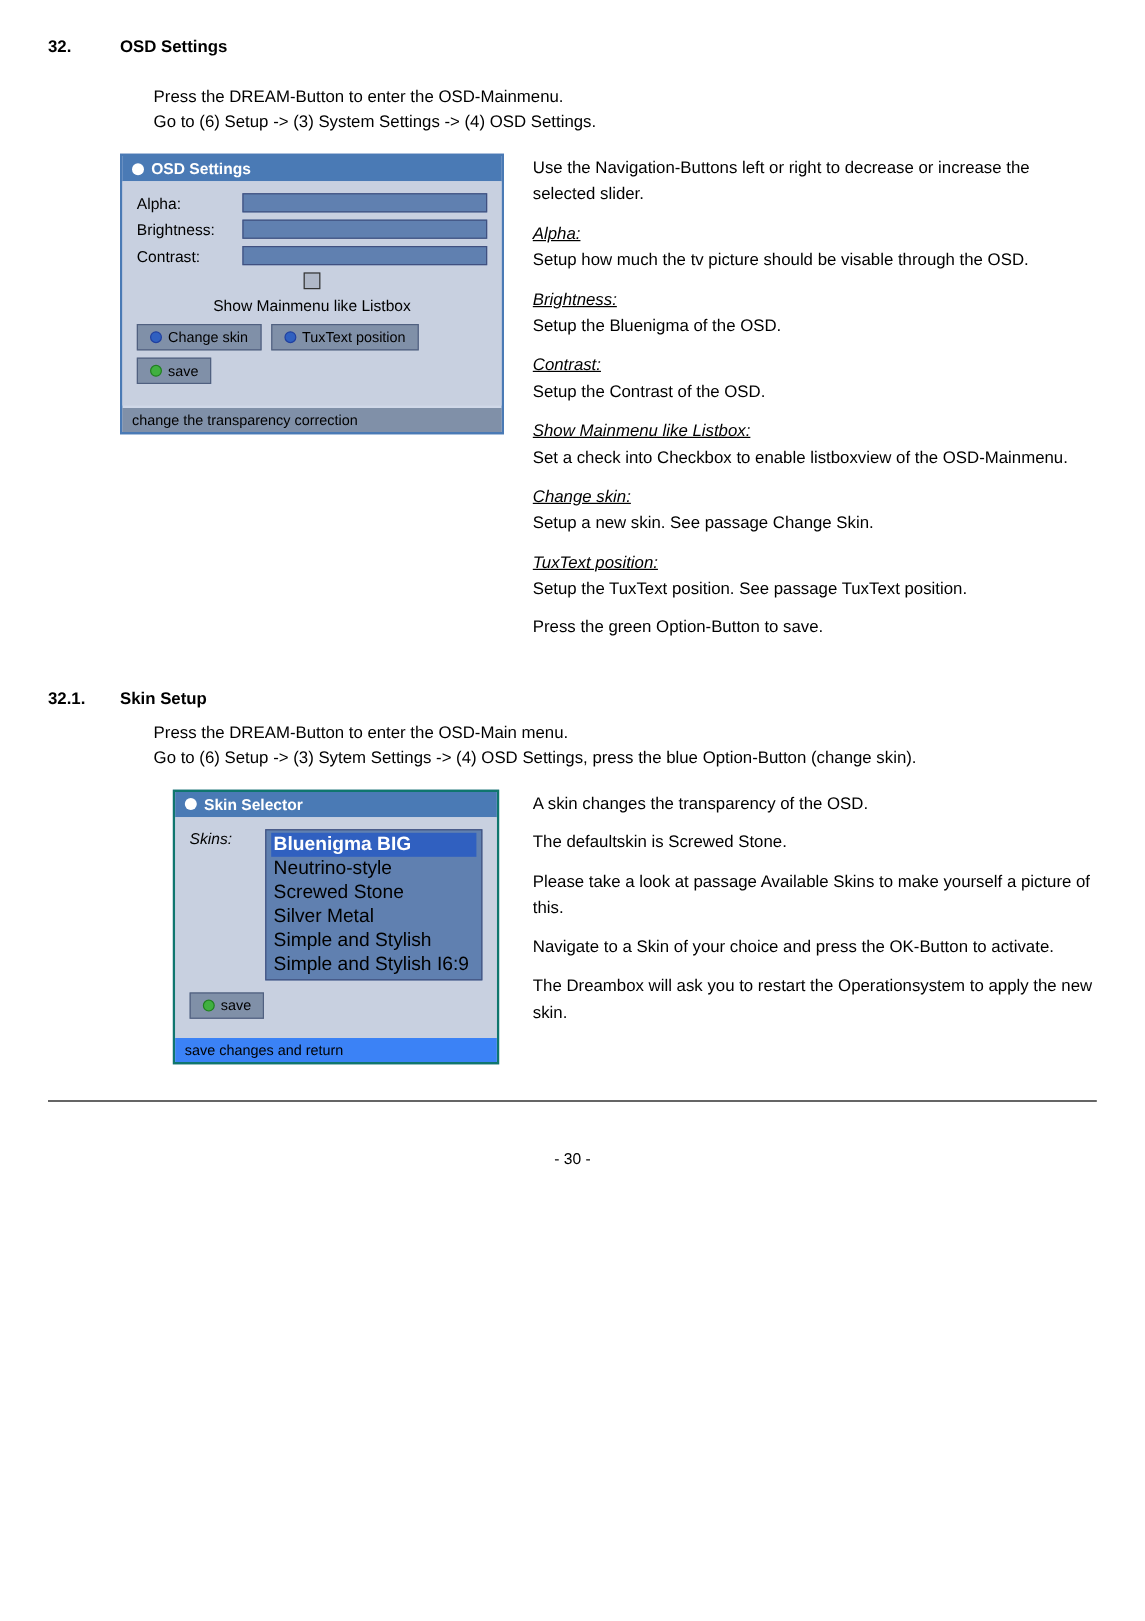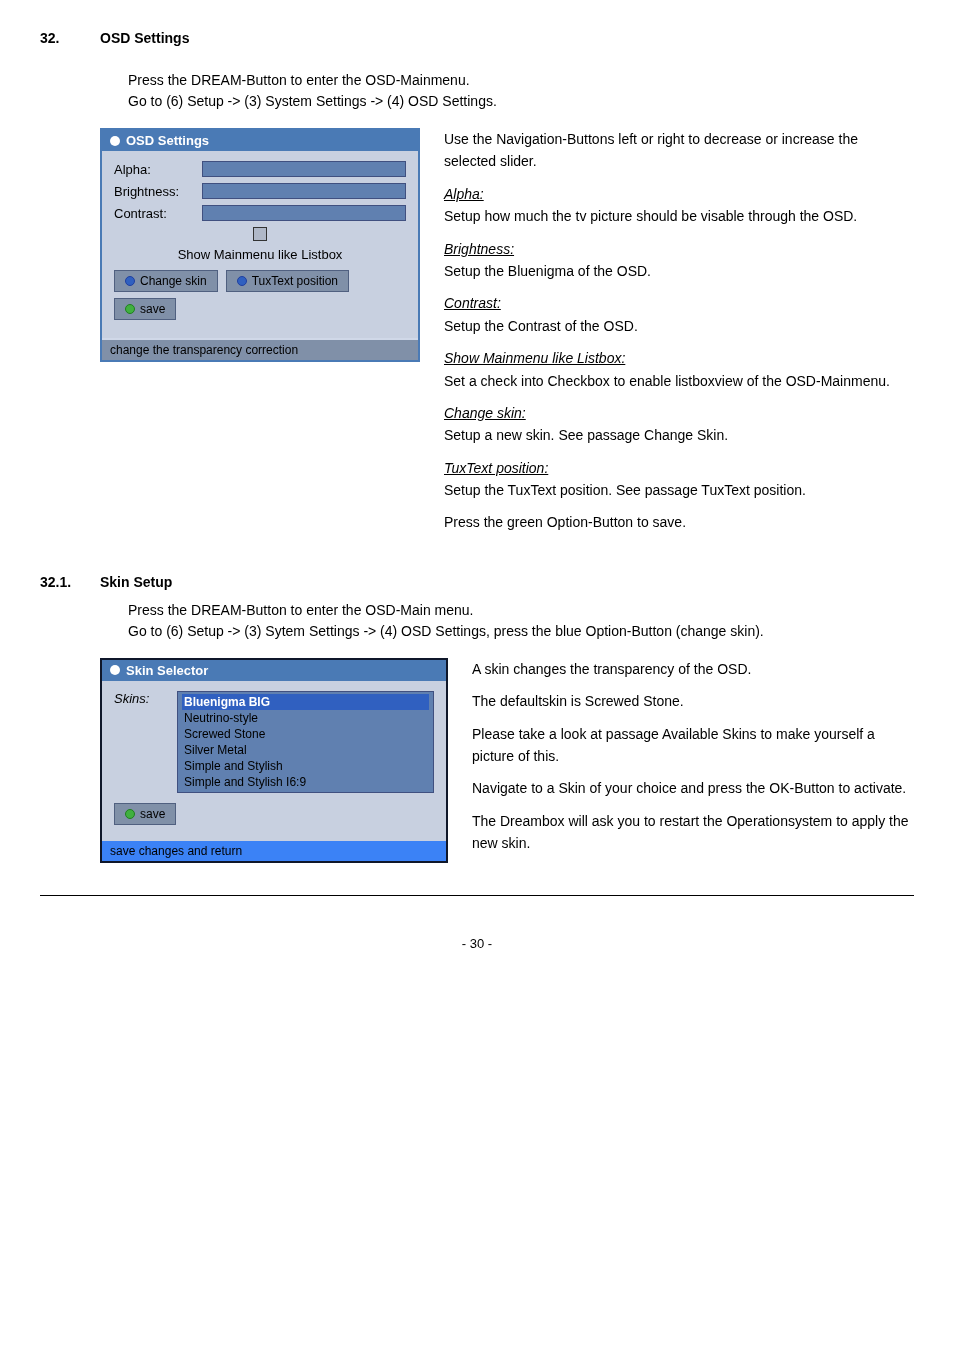--- a/index.html
+++ b/index.html
@@ -161,23 +161,24 @@
     .right-col p {
       margin-bottom: 10px;
     }
     .right-col .term {
       text-decoration: underline;
       font-style: italic;
     }
 
     
     .skin-box {
-      border: 2px solid #0f172a;
+      border: 2px solid #0f766e;
       background: #d0d8e8;
-      width: 348px;
+      width: 272px;
+      margin-left: 44px;
     }
     .skin-box-title {
       background: #4a7ab5;
       color: #ffffff;
       font-size: 13px;
       font-weight: bold;
       padding: 3px 8px;
       display: flex;
       align-items: center;
       gap: 6px;
@@ -197,21 +198,21 @@
       min-width: 55px;
       font-style: italic;
     }
     .skins-list {
       flex: 1;
       background: #6080b0;
       border: 1px solid #405080;
       padding: 2px 4px;
     }
     .skin-item {
-      font-size: 12px;
+      font-size: 16px;
       color: #000;
       padding: 1px 2px;
     }
     .skin-item.selected {
       background: #3060c0;
       color: #ffffff;
       font-weight: bold;
     }
 
     .skin-save-row {

